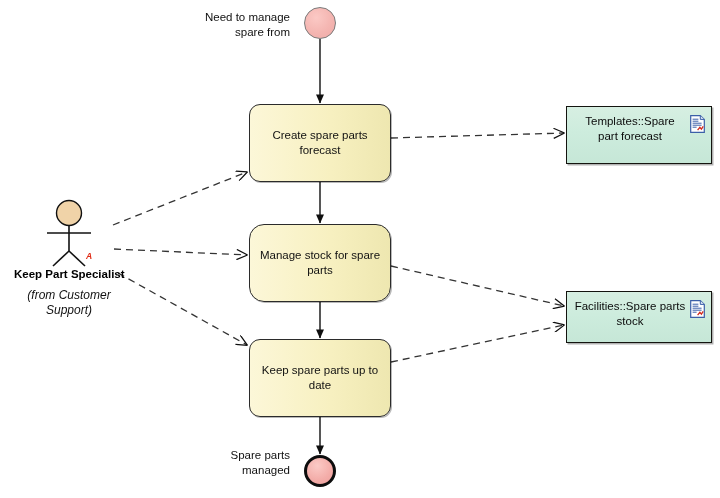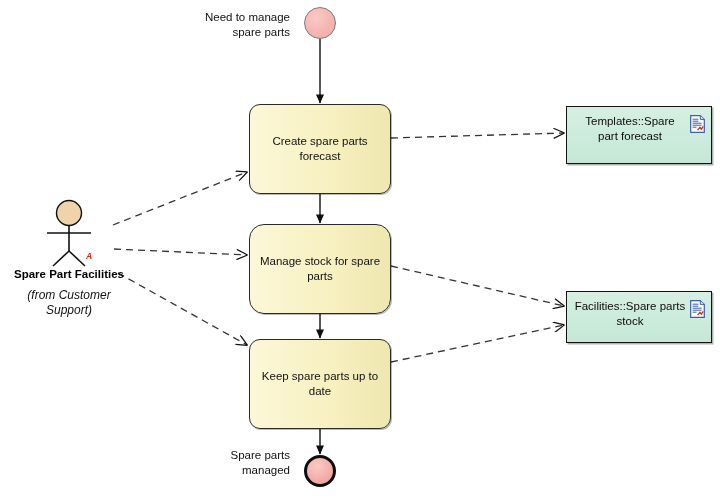--- a/index.html
+++ b/index.html
@@ -40,21 +40,21 @@
   .final-node {
     width: 32px;
     height: 32px;
     border-radius: 50%;
     border: 3px solid #0d0d0d;
     background: radial-gradient(circle at 40% 30%, #fbcac6 0%, #f3aca8 60%, #ee9f9c 100%);
   }
   
   .action {
     width: 142px;
-    height: 90px;
+    height: 78px;
     border: 1.3px solid #2b2b2b;
     border-radius: 11px;
     background: linear-gradient(to right, #fcf7d8 0%, #f7f0c0 58%, #eee7b0 100%);
     display: flex;
     align-items: center;
     justify-content: center;
     text-align: center;
     box-shadow: 1px 1px 0 rgba(0,0,0,0.28);
   }
   .action .label {
@@ -153,21 +153,21 @@
     <line x1="114" y1="249" x2="247" y2="255" stroke="#333333" stroke-width="1.3" stroke-dasharray="7,5" marker-end="url(#openArrow)"></line>
     <line x1="118" y1="273" x2="247" y2="345" stroke="#333333" stroke-width="1.3" stroke-dasharray="7,5" marker-end="url(#openArrow)"></line>
 
     <line x1="391" y1="138" x2="564" y2="133" stroke="#333333" stroke-width="1.3" stroke-dasharray="7,5" marker-end="url(#openArrow)"></line>
     <line x1="391" y1="266" x2="564" y2="306" stroke="#333333" stroke-width="1.3" stroke-dasharray="7,5" marker-end="url(#openArrow)"></line>
     <line x1="391" y1="362" x2="564" y2="325" stroke="#333333" stroke-width="1.3" stroke-dasharray="7,5" marker-end="url(#openArrow)"></line>
   </svg>
 
   <div class="node init-node" style="left:304px; top:7px;"></div>
   <div class="caption" style="left:180px; top:10px; width:110px;">Need to manage
-spare parts</div>
+spare from</div>
 
   <div class="node action" style="left:249px; top:104px;">
     <span class="label">Create spare parts forecast</span>
   </div>
 
   <div class="node action" style="left:249px; top:224px;border-radius:15px;">
     <span class="label">Manage stock for spare parts</span>
   </div>
 
   <div class="node action" style="left:249px; top:339px;">
@@ -211,21 +211,21 @@
   </div>
 
   <div class="actor" style="left:14px; top:199px;">
     <svg width="110" height="68" viewBox="0 0 110 68" style="display:block;">
       <circle cx="55" cy="14" r="12.5" fill="#f0d3a8" stroke="#111111" stroke-width="1.4"></circle>
       <line x1="55" y1="27" x2="55" y2="52" stroke="#111111" stroke-width="1.6"></line>
       <line x1="33" y1="34" x2="77" y2="34" stroke="#111111" stroke-width="1.6"></line>
       <line x1="55" y1="52" x2="39" y2="67" stroke="#111111" stroke-width="1.6"></line>
       <line x1="55" y1="52" x2="71" y2="67" stroke="#111111" stroke-width="1.6"></line>
     </svg>
-    <div class="actor-name">Spare Part Facilities</div>
+    <div class="actor-name">Keep Part Specialist</div>
     <div class="actor-from">(from Customer Support)</div>
     <span class="actor-mark" style="left:72px; top:52px;">A</span>
   </div>
 
   <div class="node final-node" style="left:304px; top:455px;"></div>
   <div class="caption" style="left:180px; top:448px; width:110px;">Spare parts
 managed</div>
 
 </div>
 

